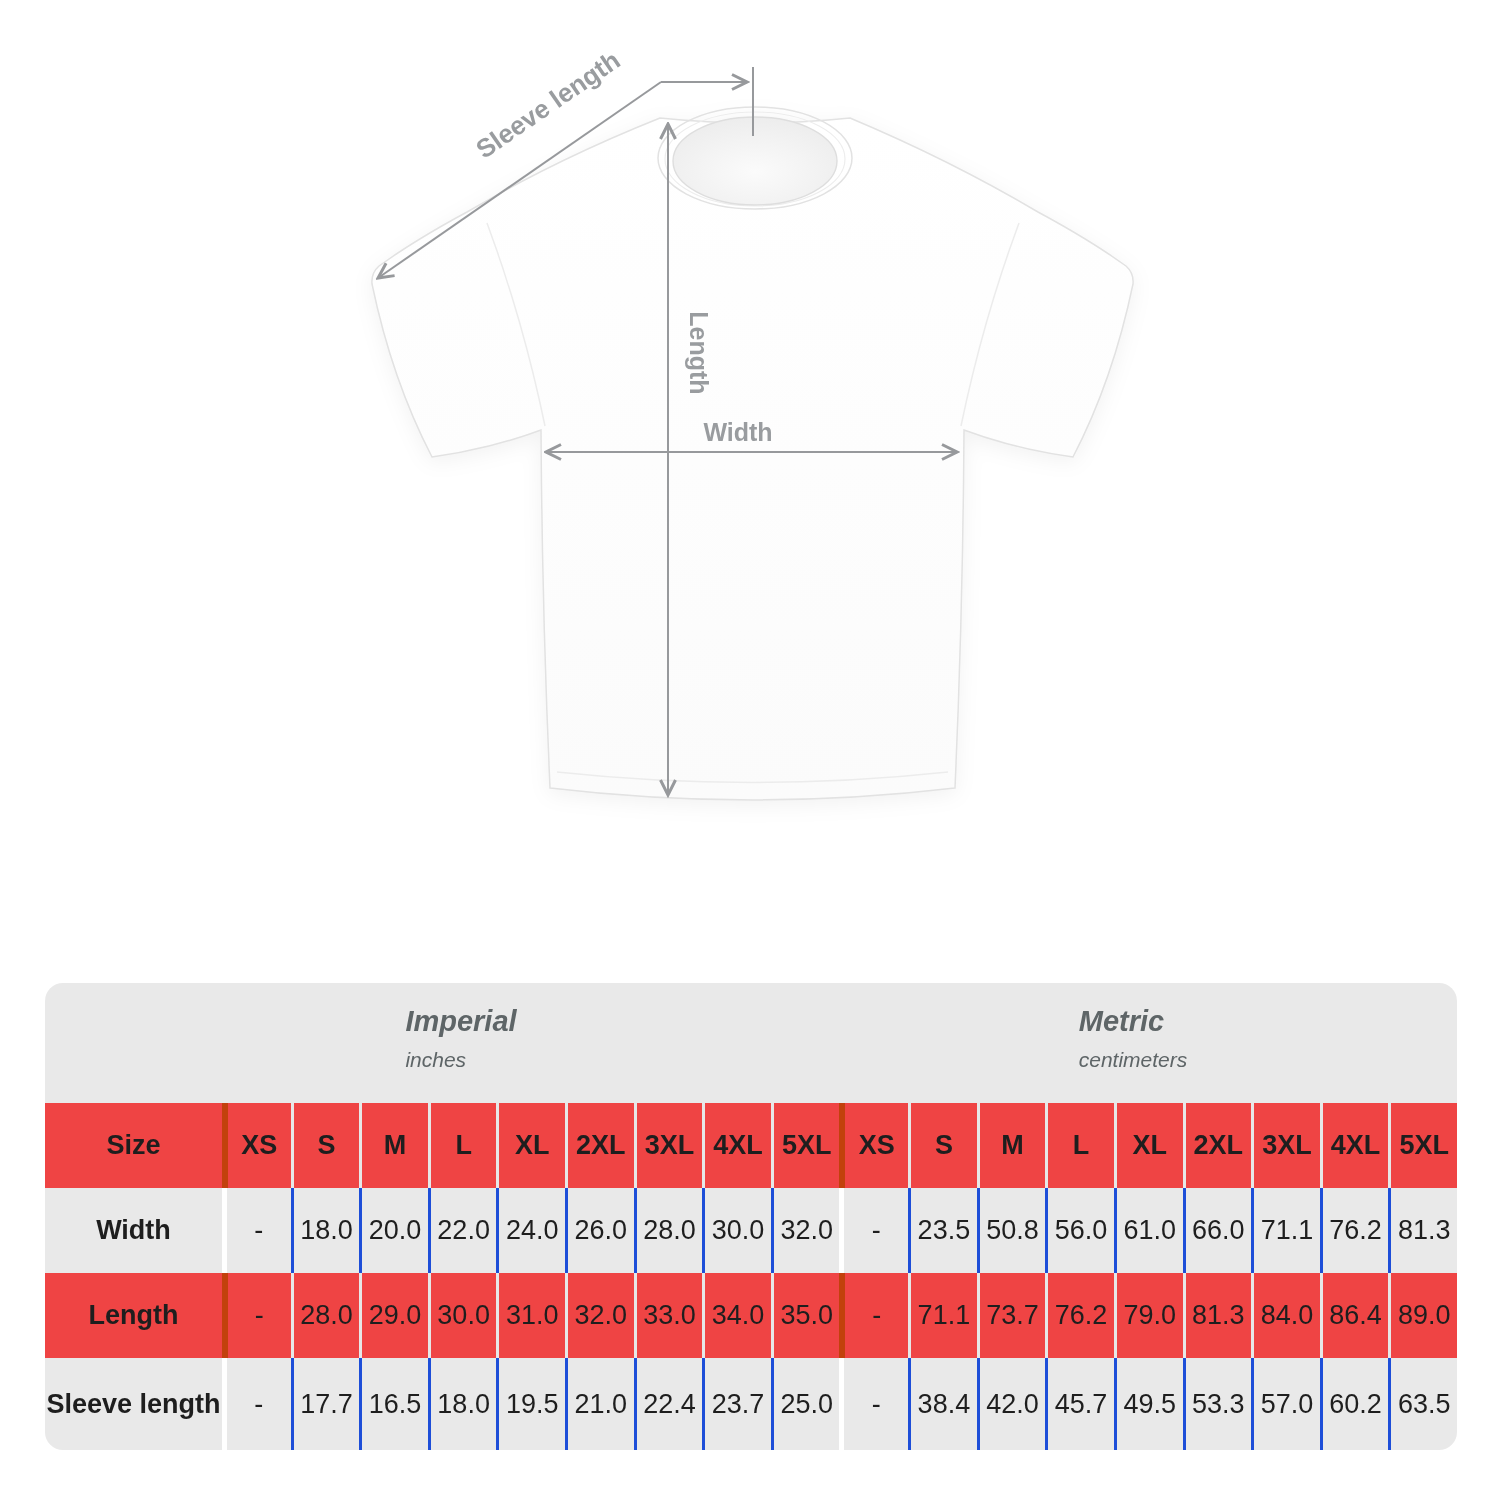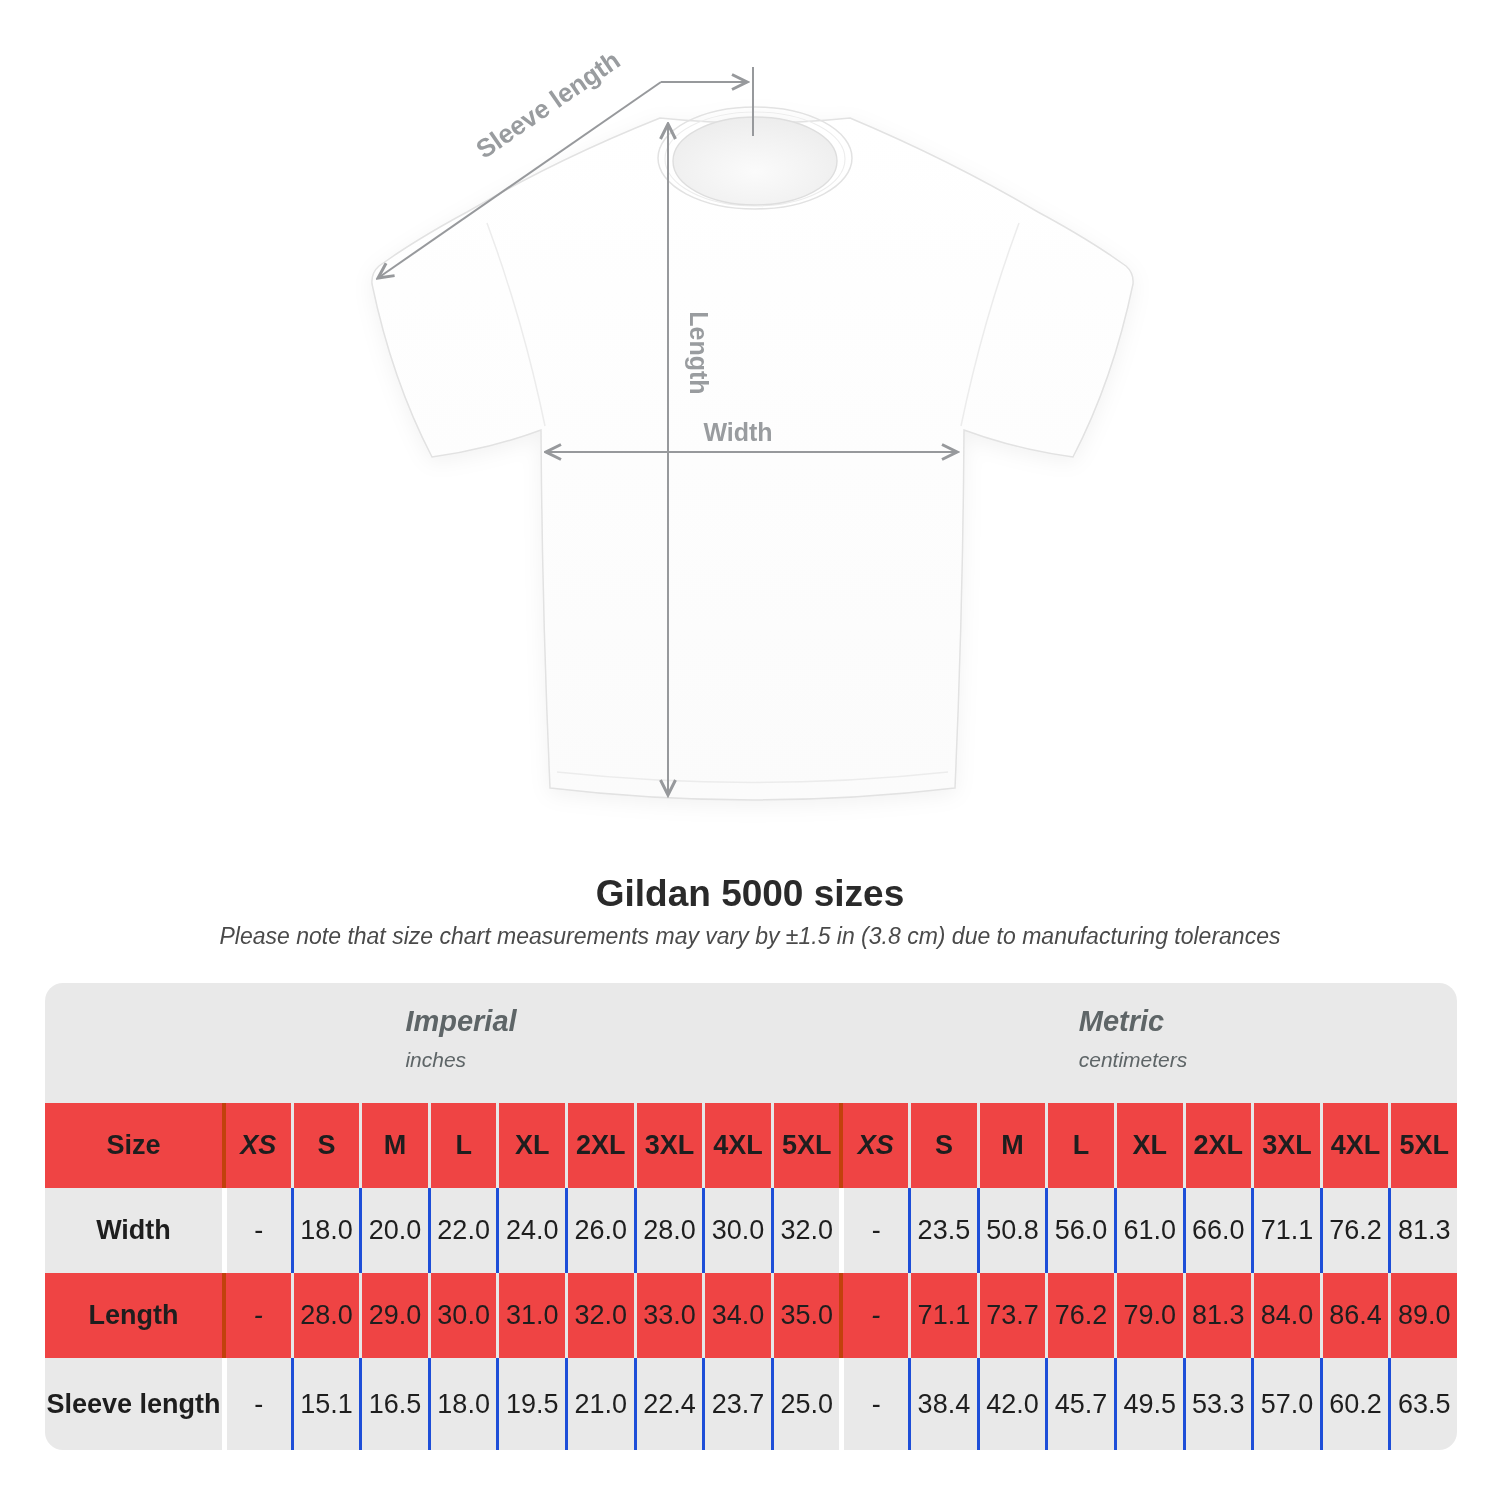--- a/index.html
+++ b/index.html
@@ -26,21 +26,21 @@
   table.sizes{width:1412px;border-collapse:separate;border-spacing:0;table-layout:fixed;}
   table.sizes td{
     text-align:center;vertical-align:middle;
     font-size:27px;color:#1e1e1e;padding:0;
     height:85px;
   }
   tr.row-white{background:#ef4444;}
   tr.row-gray{background:#e9e9e9;}
   tr.row-white td.sep{border-left:3px solid #e7e7e7;}
   tr.row-gray  td.sep{border-left:3px solid #1d4ed8;}
-  tr.row-white td.sep-wide{border-left:4px solid #c2410c;font-style:italic;}
+  tr.row-white td.sep-wide{border-left:6px solid #c2410c;}
   tr.row-gray  td.sep-wide{border-left:5px solid #ffffff;}
   td.head{font-weight:bold;color:#5e6567;font-size:26px;}
   td.corner{font-weight:bold;color:#5e6567;font-size:29px;}
   td.rowlabel{font-weight:bold;color:#5e6567;font-size:26px;}
   tr.row-last td{height:92px;}
   tr.row-last td:first-child{border-radius:0 0 0 18px;}
   tr.row-last td:last-child{border-radius:0 0 18px 0;}
 </style>
 </head>
 <body>
@@ -101,24 +101,20 @@
 
         <line x1="546" y1="452" x2="957" y2="452" marker-start="url(#arr)" marker-end="url(#arr)"></line>
       </g>
 
       <text class="measure-label" x="553" y="112" font-size="26" text-anchor="middle" transform="rotate(-34.5 553 112)">Sleeve length</text>
       <text class="measure-label" x="690" y="353" font-size="25" text-anchor="middle" transform="rotate(90 690 353)">Length</text>
       <text class="measure-label" x="738" y="441" font-size="25" text-anchor="middle">Width</text>
     </svg>
   </div>
 
-  <div class="title-block">
-    <h1 class="main-title">Gildan 5000 sizes</h1>
-    <p class="sub-title">Please note that size chart measurements may vary by ±1.5 in (3.8 cm) due to manufacturing tolerances</p>
-  </div>
 
   <div class="table-wrap">
 
     <div class="unit-band">
 
       <div class="unit-group unit-imperial">
         <div class="unit-name">Imperial</div>
         <div class="unit-sub">inches</div>
       </div>
       <div class="unit-group unit-metric">
@@ -213,21 +209,21 @@
         <td class="sep">79.0</td>
         <td class="sep">81.3</td>
         <td class="sep">84.0</td>
         <td class="sep">86.4</td>
         <td class="sep">89.0</td>
       </tr>
 
       <tr class="row-gray row-last">
         <td class="rowlabel">Sleeve length</td>
         <td class="sep-wide">-</td>
-        <td class="sep">15.1</td>
+        <td class="sep">17.7</td>
         <td class="sep">16.5</td>
         <td class="sep">18.0</td>
         <td class="sep">19.5</td>
         <td class="sep">21.0</td>
         <td class="sep">22.4</td>
         <td class="sep">23.7</td>
         <td class="sep">25.0</td>
         <td class="sep-wide">-</td>
         <td class="sep">38.4</td>
         <td class="sep">42.0</td>

